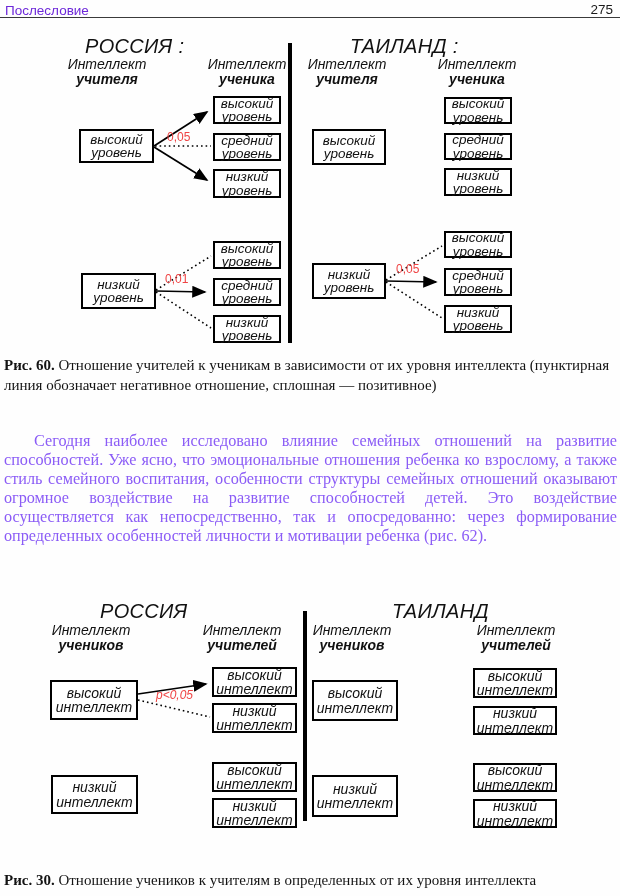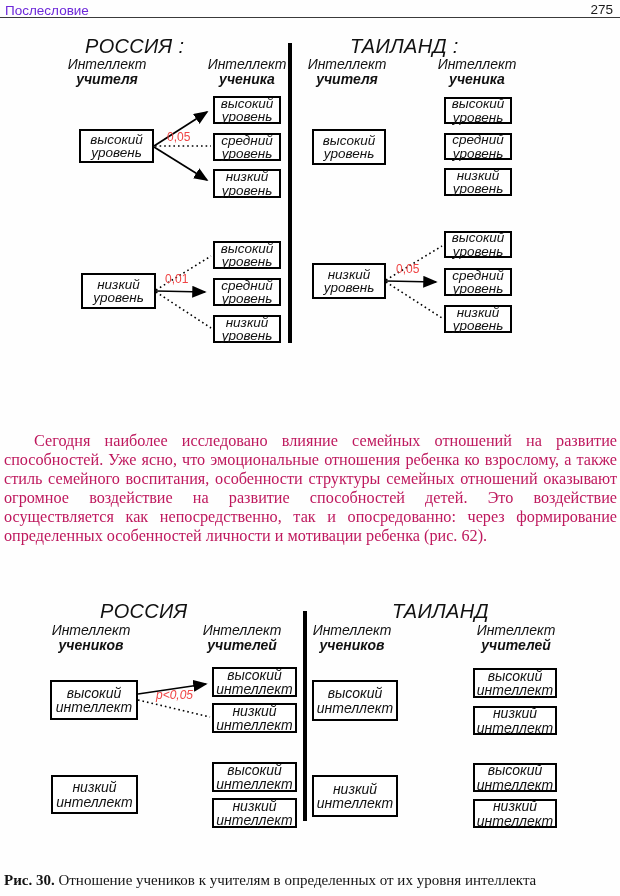--- a/index.html
+++ b/index.html
@@ -31,21 +31,21 @@
   .vrule{position:absolute;width:4px;background:#000;}
   .connect{position:absolute;left:0;top:0;pointer-events:none;}
   
   .caption{
     position:absolute;font-family:"Liberation Serif",serif;font-size:15px;
     line-height:19.5px;color:#141414;text-align:left;
   }
   .caption .cb{font-weight:bold;}
   .bodytext{
     position:absolute;font-family:"Liberation Serif",serif;font-size:16.2px;
-    line-height:19.1px;text-align:justify;text-indent:30px;color:#be185d;
+    line-height:19.1px;text-align:justify;text-indent:30px;color:#8b5cf6;
   }
 </style>
 </head>
 <body>
 
 <div class="page">
 
   <span class="runhead">Послесловие</span>
   <span class="pagenum">275</span>
   <div class="headrule"></div>
@@ -126,20 +126,23 @@
 уровень</div>
   <div class="dbox f60" style="left:444px;top:268px;width:68px;height:28px;">средний
 уровень</div>
   <div class="dbox f60" style="left:444px;top:305px;width:68px;height:28px;">низкий
 уровень</div>
 
   <div class="plabel" style="left:167px;top:130px;width:44px;">0,05</div>
   <div class="plabel" style="left:165px;top:272px;width:44px;">0,01</div>
   <div class="plabel" style="left:396px;top:262px;width:44px;">0,05</div>
 
+  <div class="caption" style="left:4px;top:356px;width:612px;">
+    <span class="cb">Рис. 60.</span><span> Отношение учителей к ученикам в зависимости от их уровня интеллекта (пунктирная линия обозначает негативное отношение, сплошная — позитивное)</span>
+  </div>
 
   <div class="bodytext" style="left:4px;top:432px;width:613px;">Сегодня наиболее исследовано влияние семейных отношений на развитие способностей. Уже ясно, что эмоциональные отношения ребенка ко взрослому, а также стиль семейного воспитания, особенности структуры семейных отношений оказывают огромное воздействие на развитие способностей детей. Это воздействие осуществляется как непосредственно, так и опосредованно: через формирование определенных особенностей личности и мотивации ребенка (рис. 62).</div>
 
   <div class="country" style="left:100px;top:600px;width:120px;">РОССИЯ</div>
   <div class="country" style="left:392px;top:600px;width:120px;">ТАИЛАНД</div>
 
   <div class="colhead" style="left:41px;top:623px;width:100px;">
     <span class="l1">Интеллект</span>
     <span class="l2">учеников</span>
   </div>

